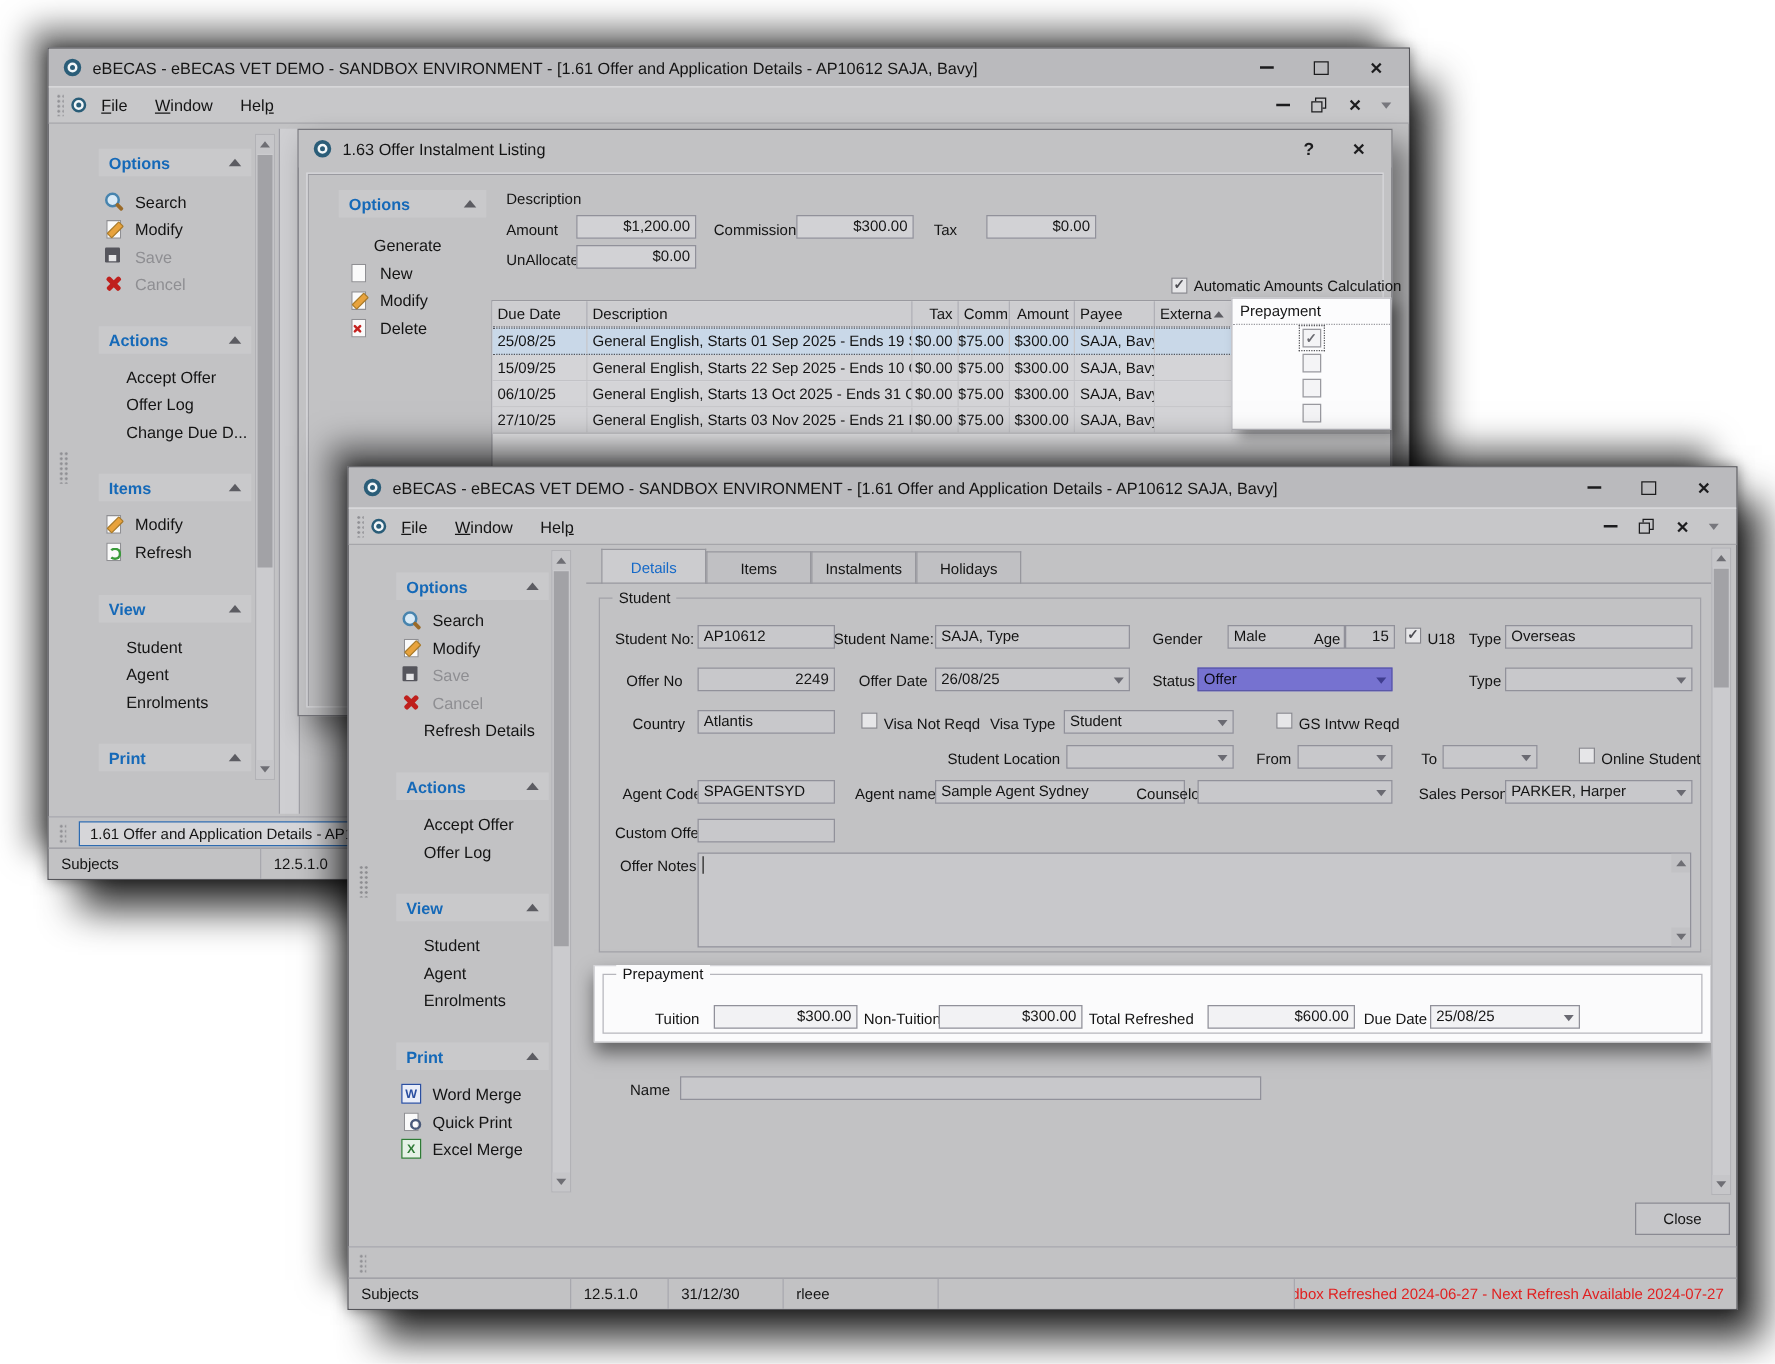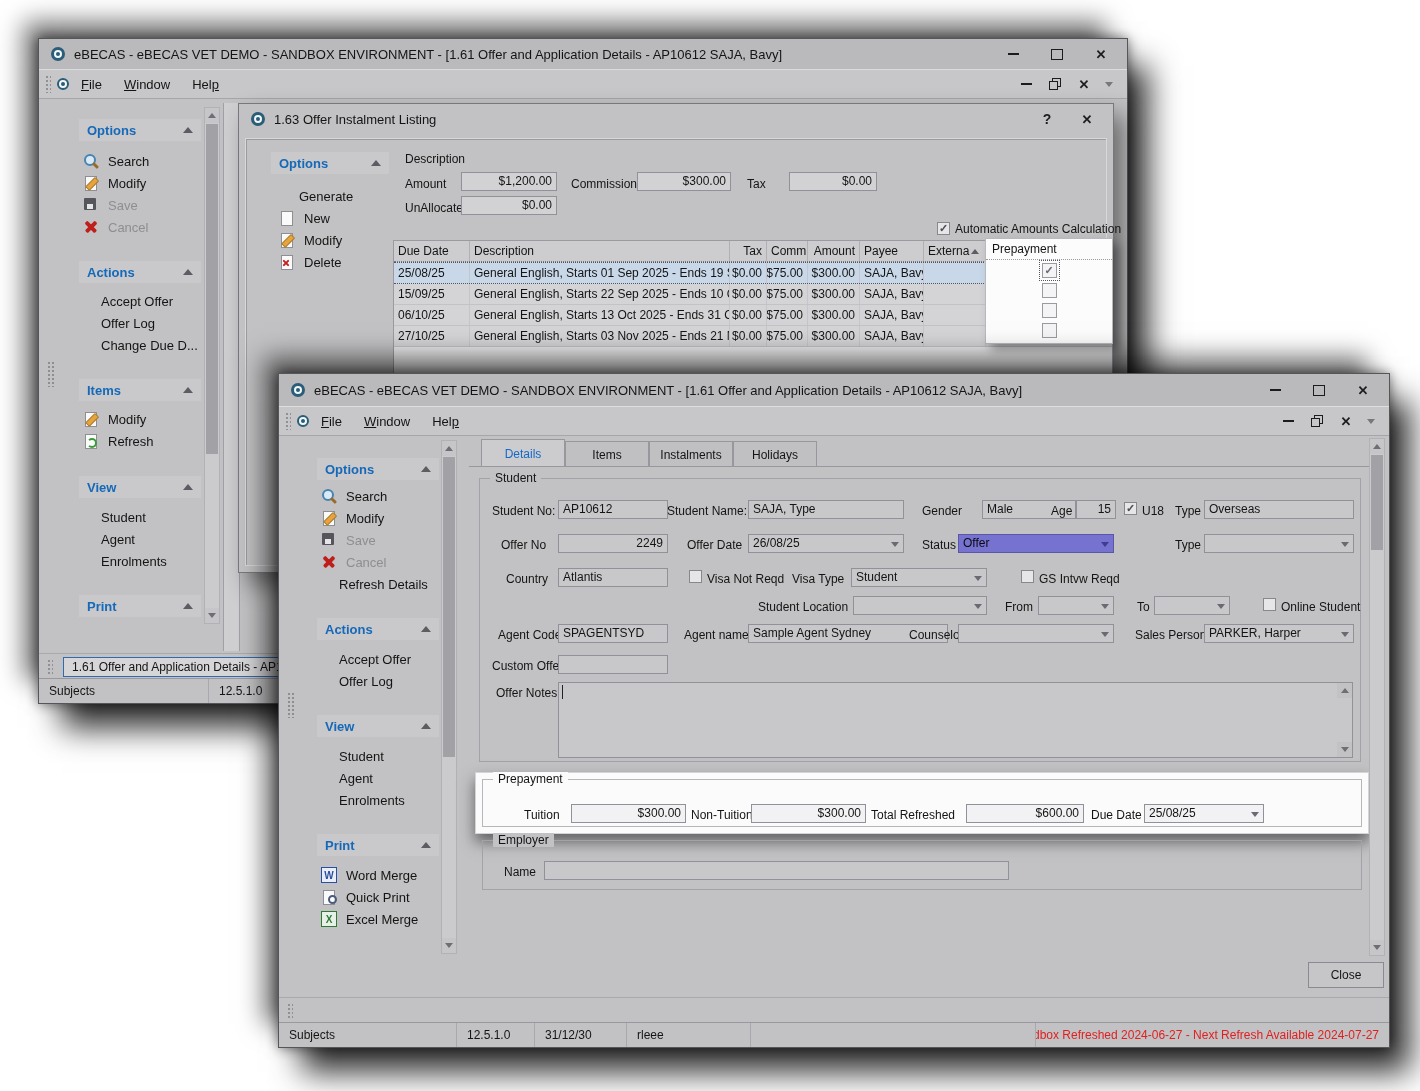--- a/index.html
+++ b/index.html
@@ -528,23 +528,20 @@
   </div>
   <span class="lbl" style="left:245px;top:434px;">Tuition</span>
   <div class="field num" style="left:292px;top:430px;width:115px;background:#f2f2f4;">$300.00</div>
   <span class="lbl" style="left:412px;top:434px;">Non-Tuition</span>
   <div class="field num" style="left:472px;top:430px;width:115px;background:#f2f2f4;">$300.00</div>
   <span class="lbl" style="left:592px;top:434px;">Total Refreshed</span>
   <div class="field num" style="left:687px;top:430px;width:118px;background:#f2f2f4;">$600.00</div>
   <span class="lbl" style="left:812px;top:434px;">Due Date</span>
   <div class="field combo" style="left:865px;top:430px;width:120px;background:#f2f2f4;"><span>25/08/25</span><span class="tri-down"></span></div>
 
-  <div class="groupbox" style="left:203px;top:466px;width:880px;height:50px;">
-    <span class="legend">Employer</span>
-  </div>
   <span class="lbl" style="left:225px;top:491px;">Name</span>
   <div class="field" style="left:265px;top:487px;width:465px;"></div>
 
   <div class="vscroll" style="left:1090px;top:64px;height:518px;">
     <div class="varrow" style="top:0;">
         <span class="sb-tri-up"></span>
       </div>
     <div class="vthumb" style="top:16px;height:95px;"></div>
     <div class="varrow" style="bottom:0;">
         <span class="sb-tri-down"></span>

